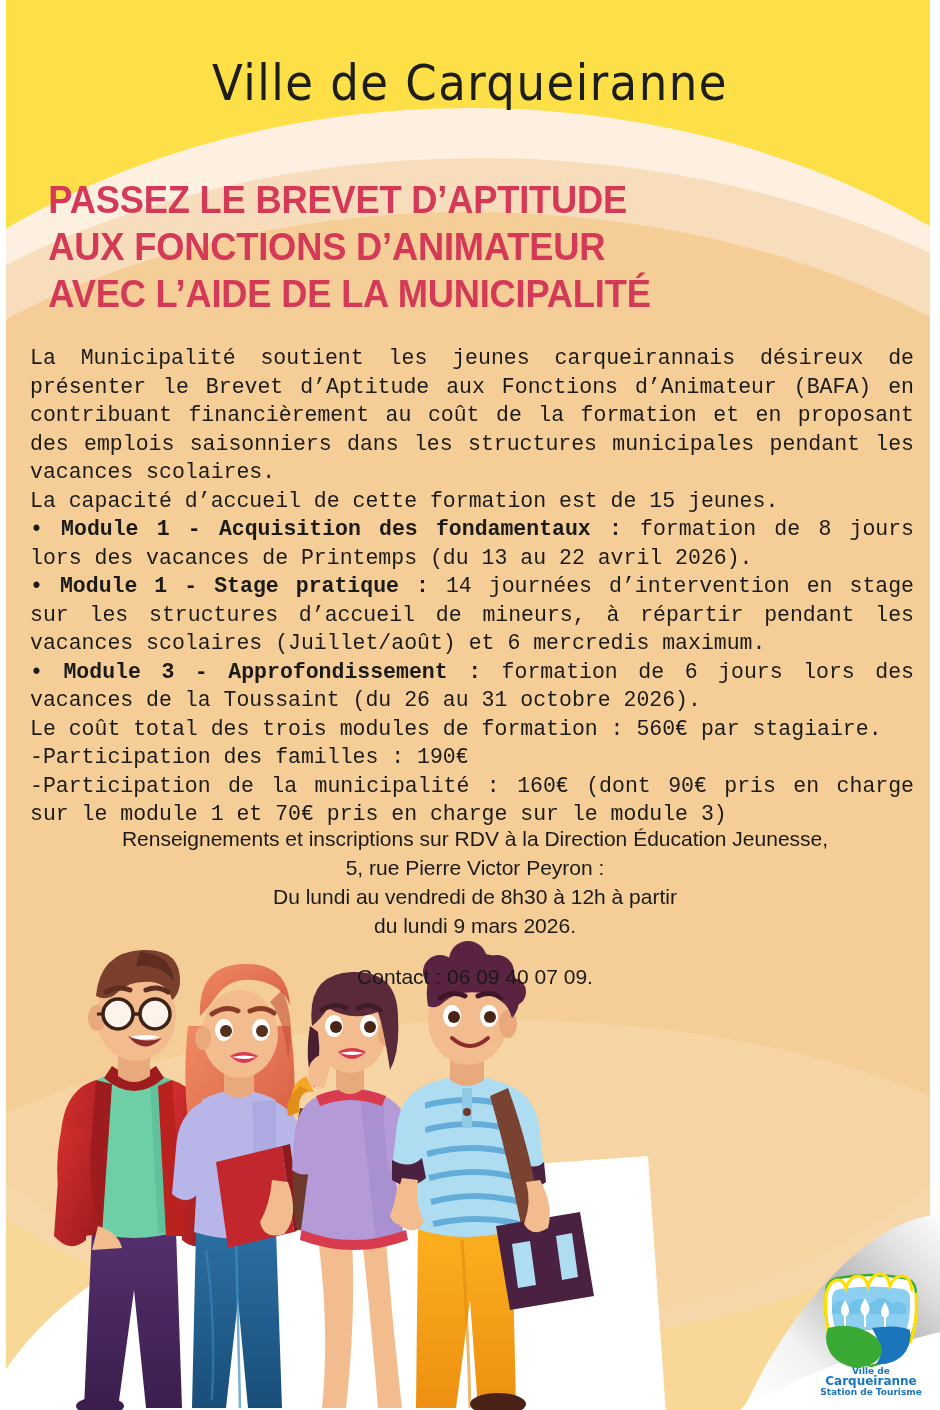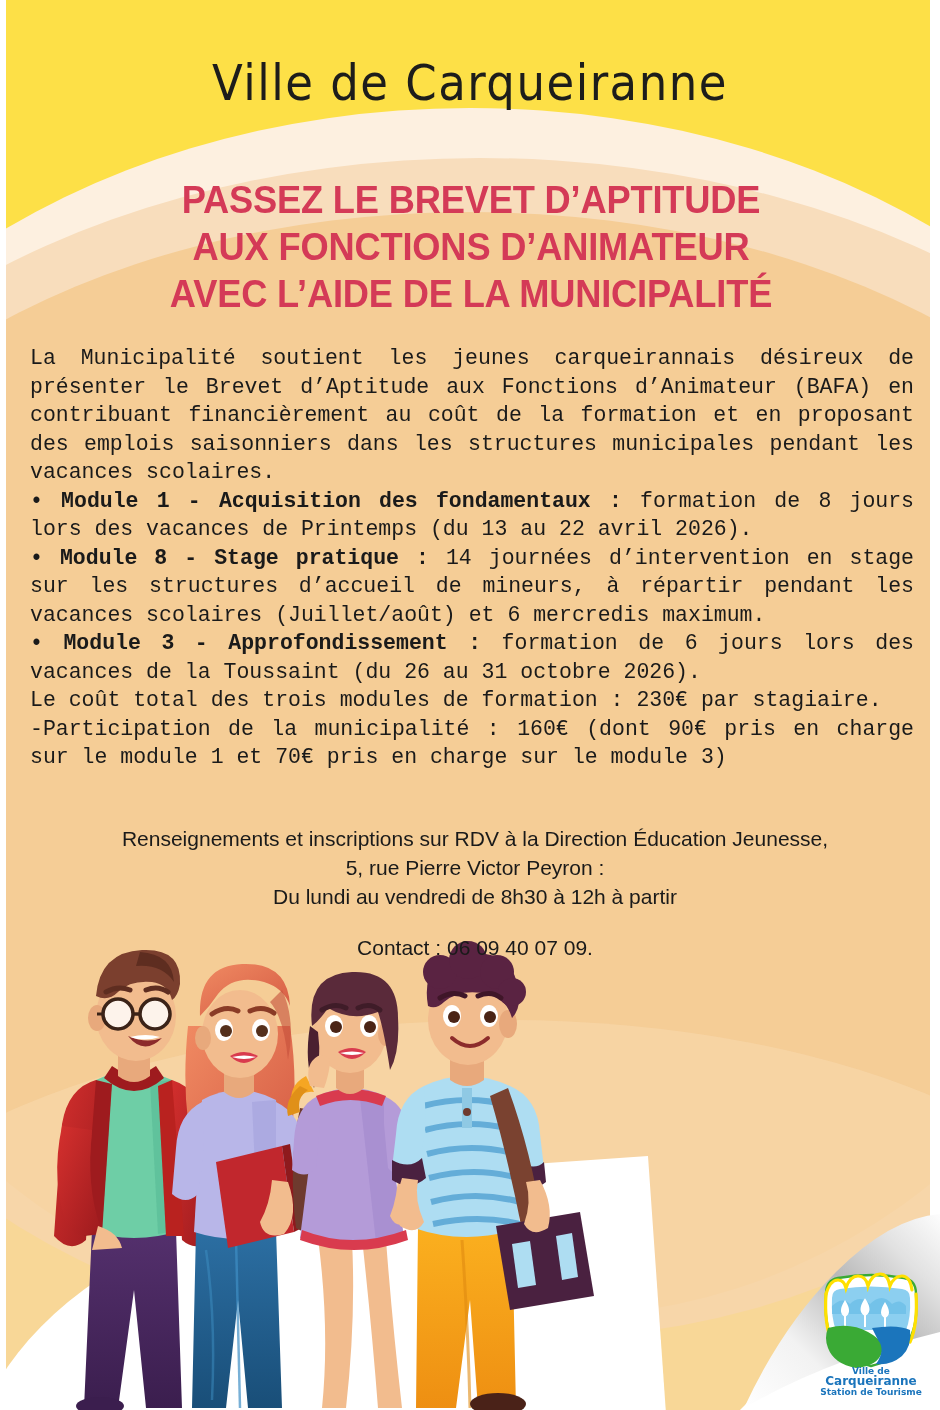--- a/index.html
+++ b/index.html
@@ -74,22 +74,21 @@
     font-size:50px;
     letter-spacing:1.5px;
     color:#1d1d1b;
     font-weight:400;
     font-family:"DejaVu Sans", sans-serif;
     font-stretch:condensed;
     z-index:6;
   }
 
   .headline {
-    position:absolute; left:2px; right:0; top:176px;
-    text-align:center;
+    position:absolute; left:16px; right:0; top:176px;
     z-index:6;
   }
   .headline .hl {
     display:block;
     color:#D43A57;
     font-weight:bold;
     font-size:39px;
     line-height:47px;
     letter-spacing:-0.2px;
     transform:scaleX(0.93);
@@ -149,31 +148,34 @@
   <div class="city-title">Ville de Carqueiranne</div>
 
   <div class="headline">
     <span class="hl">PASSEZ LE BREVET D’APTITUDE</span>
     <span class="hl">AUX FONCTIONS D’ANIMATEUR</span>
     <span class="hl">AVEC L’AIDE DE LA MUNICIPALITÉ</span>
   </div>
 
   <div class="body-block">
     <p>La Municipalité soutient les jeunes carqueirannais désireux de présenter le Brevet d’Aptitude aux Fonctions d’Animateur (BAFA) en contribuant financièrement au coût de la formation et en proposant des emplois saisonniers dans les structures municipales pendant les vacances scolaires.</p>
+    <p class="nojust">La capacité d’accueil de cette formation est de 15 jeunes.</p>
     <p><b>• Module 1 - Acquisition des fondamentaux :</b><span> formation de 8 jours lors des vacances de Printemps (du 13 au 22 avril 2026).</span></p>
-    <p><b>• Module 8 - Stage pratique :</b><span> 14 journées d’intervention en stage sur les structures d’accueil de mineurs, à répartir pendant les vacances scolaires (Juillet/août) et 6 mercredis maximum.</span></p>
+    <p><b>• Module 1 - Stage pratique :</b><span> 14 journées d’intervention en stage sur les structures d’accueil de mineurs, à répartir pendant les vacances scolaires (Juillet/août) et 6 mercredis maximum.</span></p>
     <p><b>• Module 3 - Approfondissement :</b><span> formation de 6 jours lors des vacances de la Toussaint (du 26 au 31 octobre 2026).</span></p>
-    <p class="nojust">Le coût total des trois modules de formation : 230€ par stagiaire.</p>
+    <p class="nojust">Le coût total des trois modules de formation : 560€ par stagiaire.</p>
+    <p class="nojust">-Participation des familles : 190€</p>
     <p>-Participation de la municipalité : 160€ (dont 90€ pris en charge sur le module 1 et 70€ pris en charge sur le module 3)</p>
   </div>
 
   <div class="contact-block">
     <div>Renseignements et inscriptions sur RDV à la Direction Éducation Jeunesse,</div>
     <div>5, rue Pierre Victor Peyron :</div>
     <div>Du lundi au vendredi de 8h30 à 12h à partir</div>
+    <div>du lundi 9 mars 2026.</div>
     <div class="spacer"></div>
     <div>Contact : 06 09 40 07 09.</div>
   </div>
 
   <svg id="people" viewBox="0 0 940 480">
     <defs>
       <linearGradient id="gJacket" x1="0" y1="0" x2="1" y2="1">
         <stop offset="0%" stop-color="#D5302E"></stop>
           <stop offset="100%" stop-color="#9E1B1E"></stop>
       </linearGradient>

